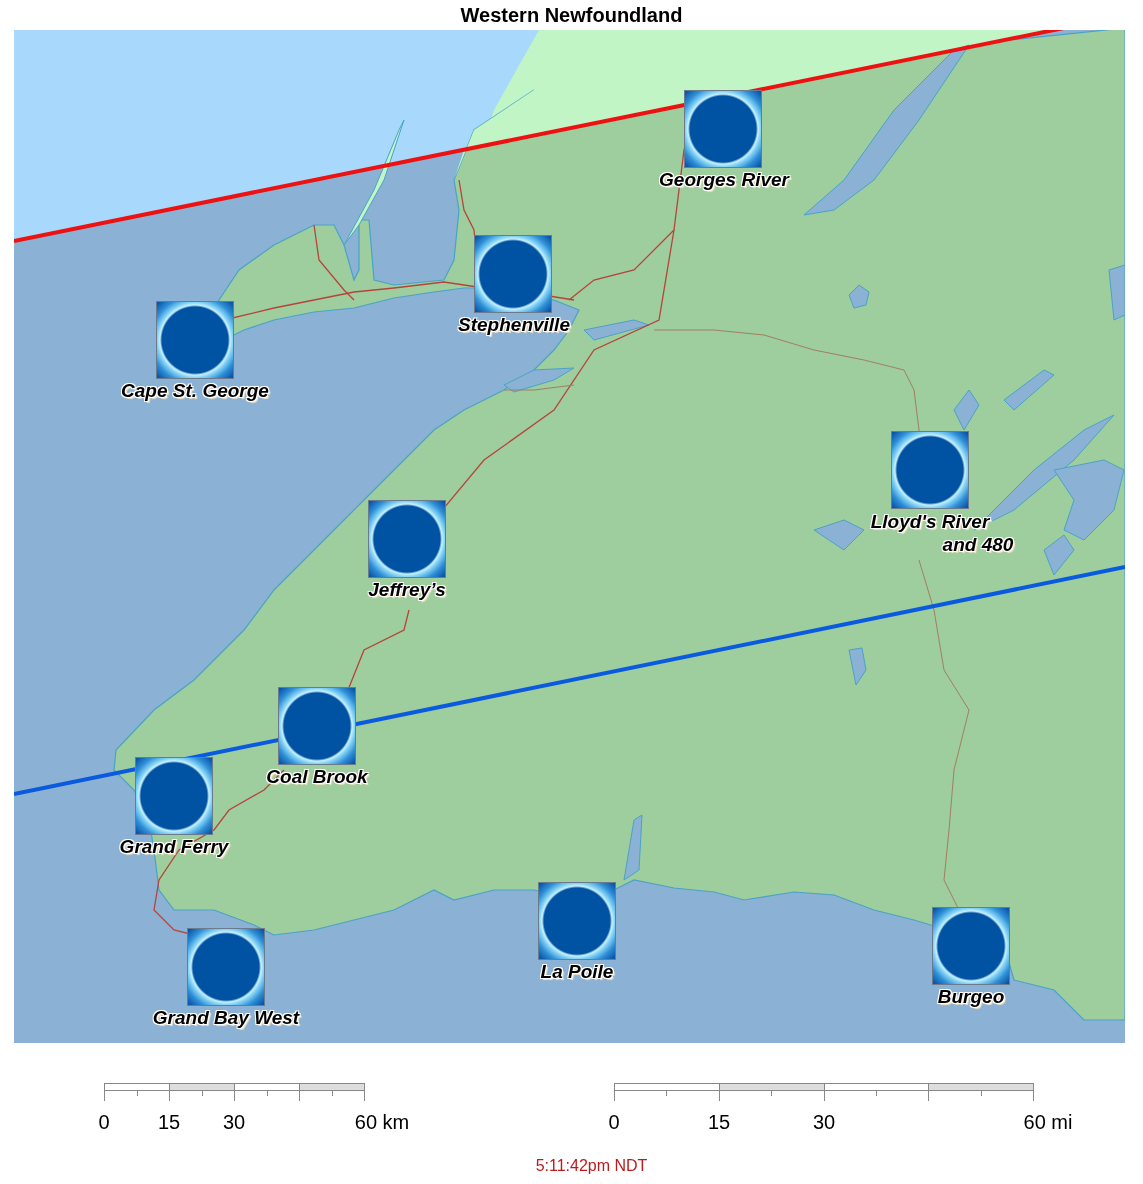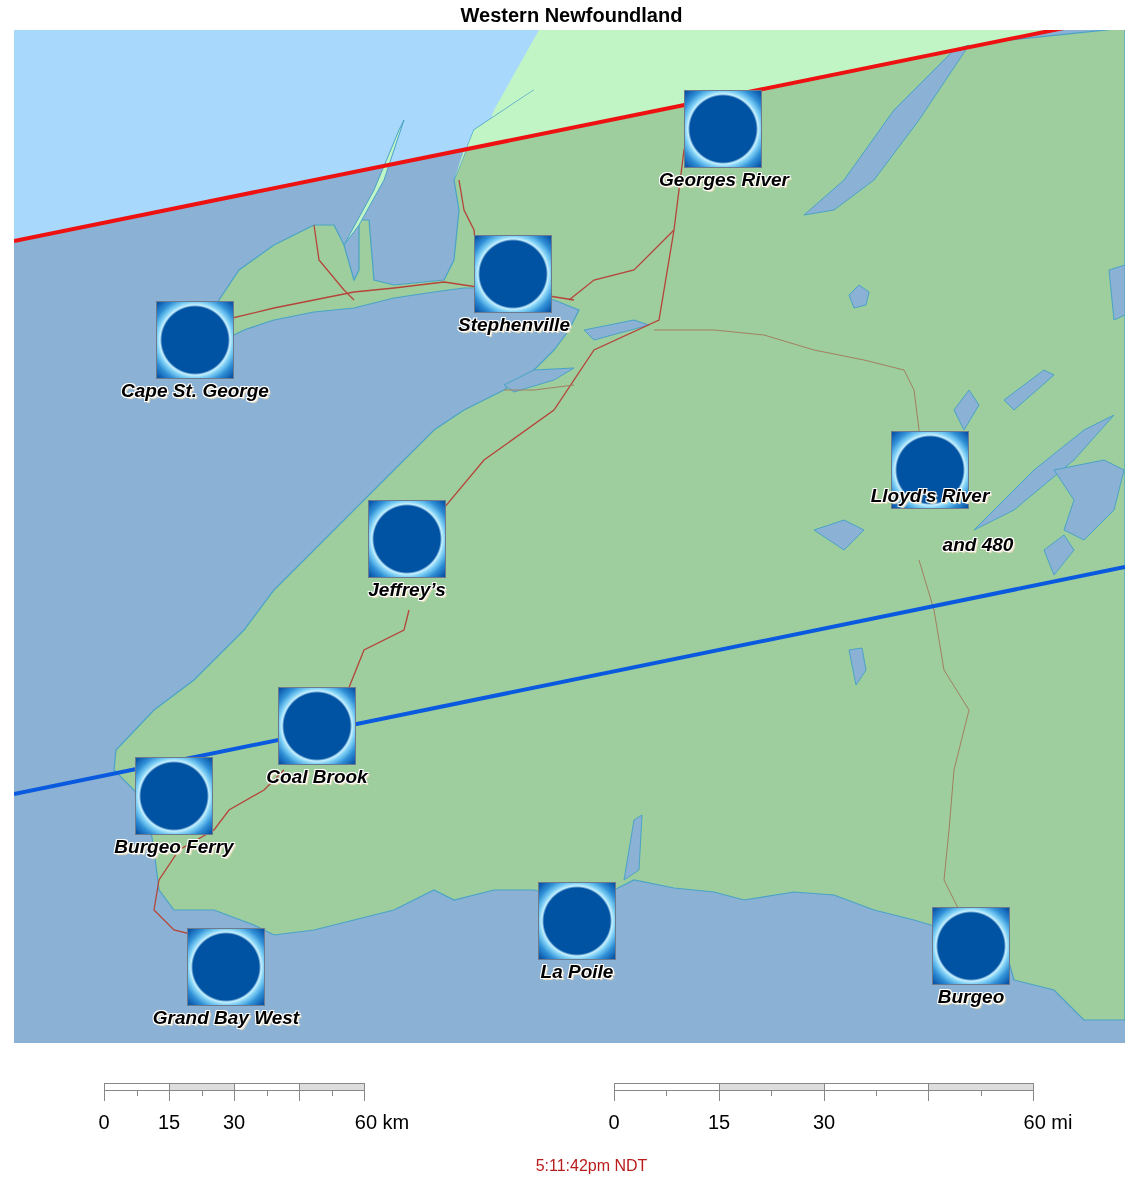--- a/index.html
+++ b/index.html
@@ -78,31 +78,31 @@
   <div class="marker" style="left:670px;top:60px;"></div>
   <div class="label" style="left:630px;top:139px;width:160px;">Georges River</div>
 
   <div class="marker" style="left:460px;top:205px;"></div>
   <div class="label" style="left:420px;top:284px;width:160px;">Stephenville</div>
 
   <div class="marker" style="left:142px;top:271px;"></div>
   <div class="label" style="left:91px;top:350px;width:180px;">Cape St. George</div>
 
   <div class="marker" style="left:877px;top:401px;"></div>
-  <div class="label" style="left:836px;top:455px;width:160px;">Lloyd's River</div>
+  <div class="label" style="left:836px;top:481px;width:160px;">Lloyd's River</div>
   <div class="label" style="left:884px;top:504px;width:160px;">and 480</div>
 
   <div class="marker" style="left:354px;top:470px;"></div>
   <div class="label" style="left:313px;top:549px;width:160px;">Jeffrey’s</div>
 
   <div class="marker" style="left:264px;top:657px;"></div>
   <div class="label" style="left:223px;top:736px;width:160px;">Coal Brook</div>
 
   <div class="marker" style="left:121px;top:727px;"></div>
-  <div class="label" style="left:80px;top:806px;width:160px;">Burgeo Ferry</div>
+  <div class="label" style="left:80px;top:806px;width:160px;">Grand Ferry</div>
 
   <div class="marker" style="left:524px;top:852px;"></div>
   <div class="label" style="left:483px;top:931px;width:160px;">La Poile</div>
 
   <div class="marker" style="left:918px;top:877px;"></div>
   <div class="label" style="left:877px;top:956px;width:160px;">Burgeo</div>
 
   <div class="marker" style="left:173px;top:898px;"></div>
   <div class="label" style="left:122px;top:977px;width:180px;">Grand Bay West</div>
 </div>

